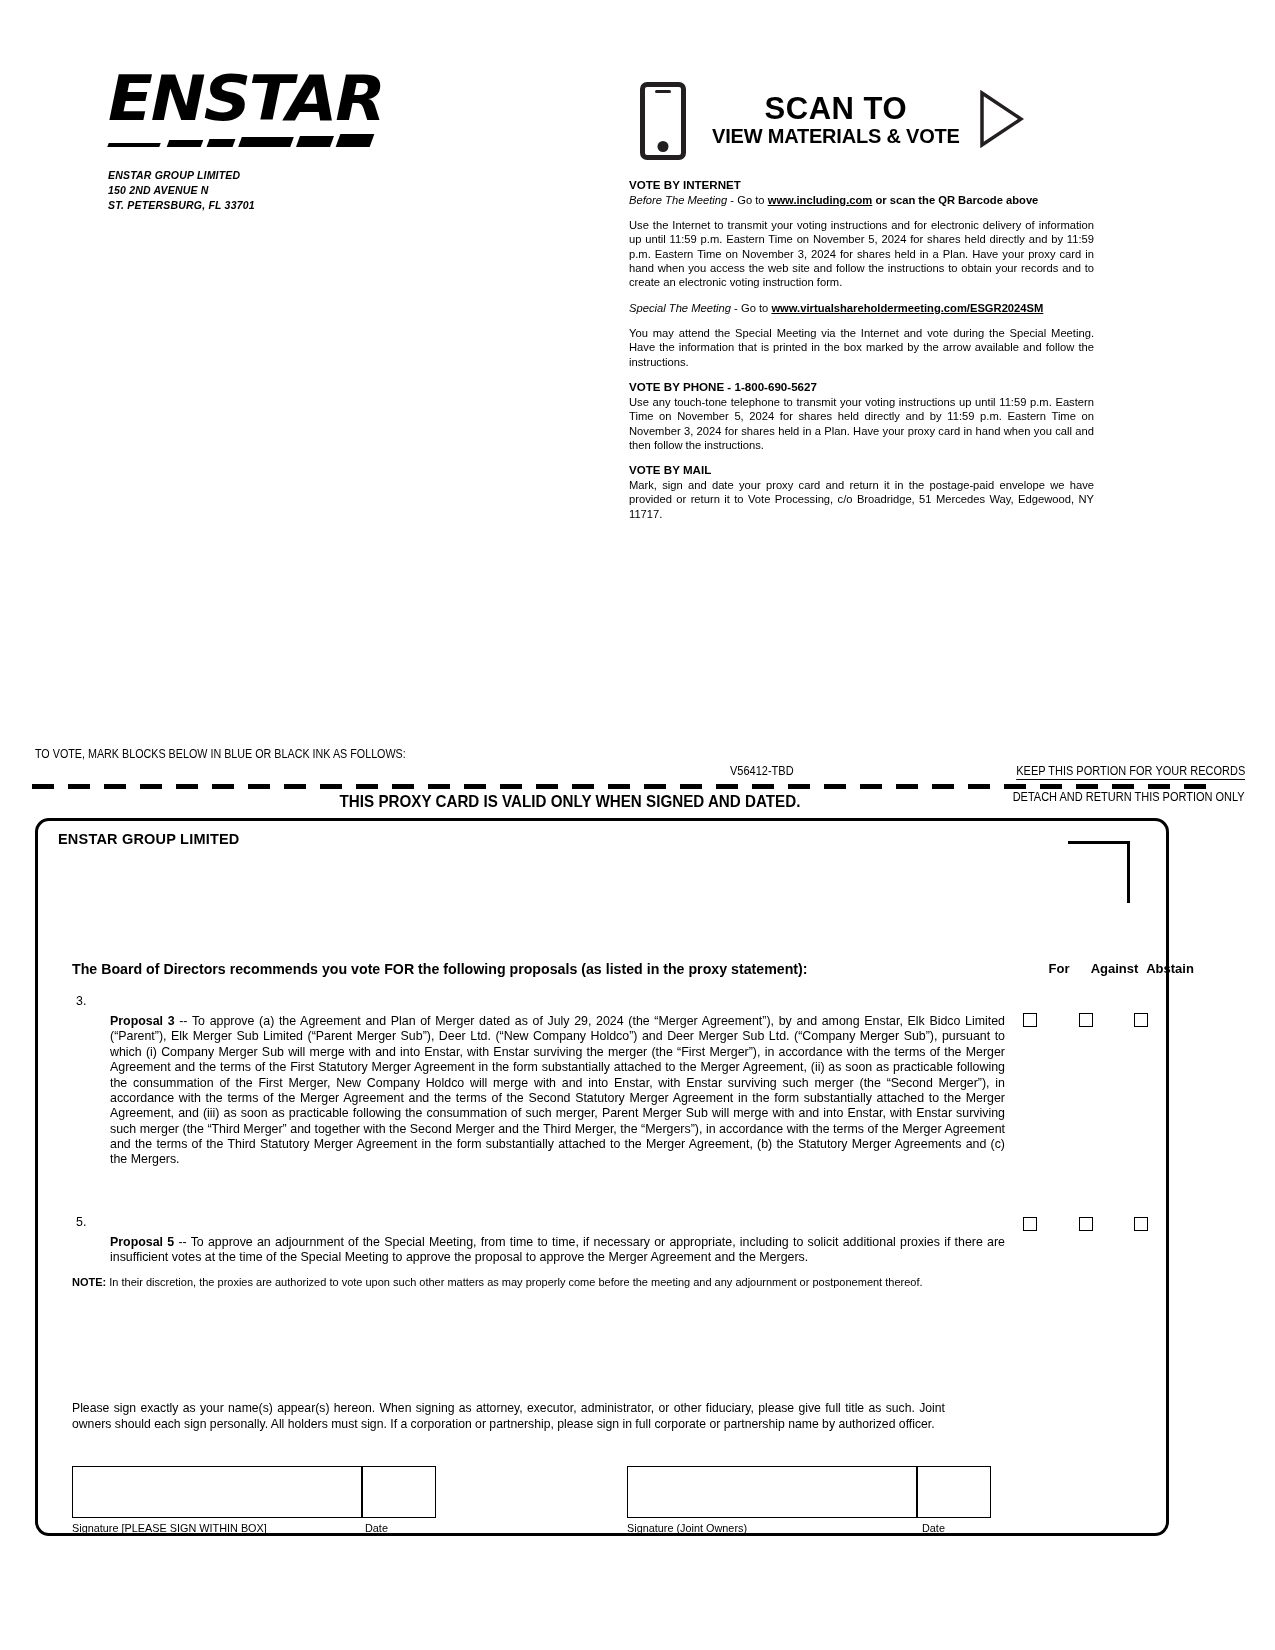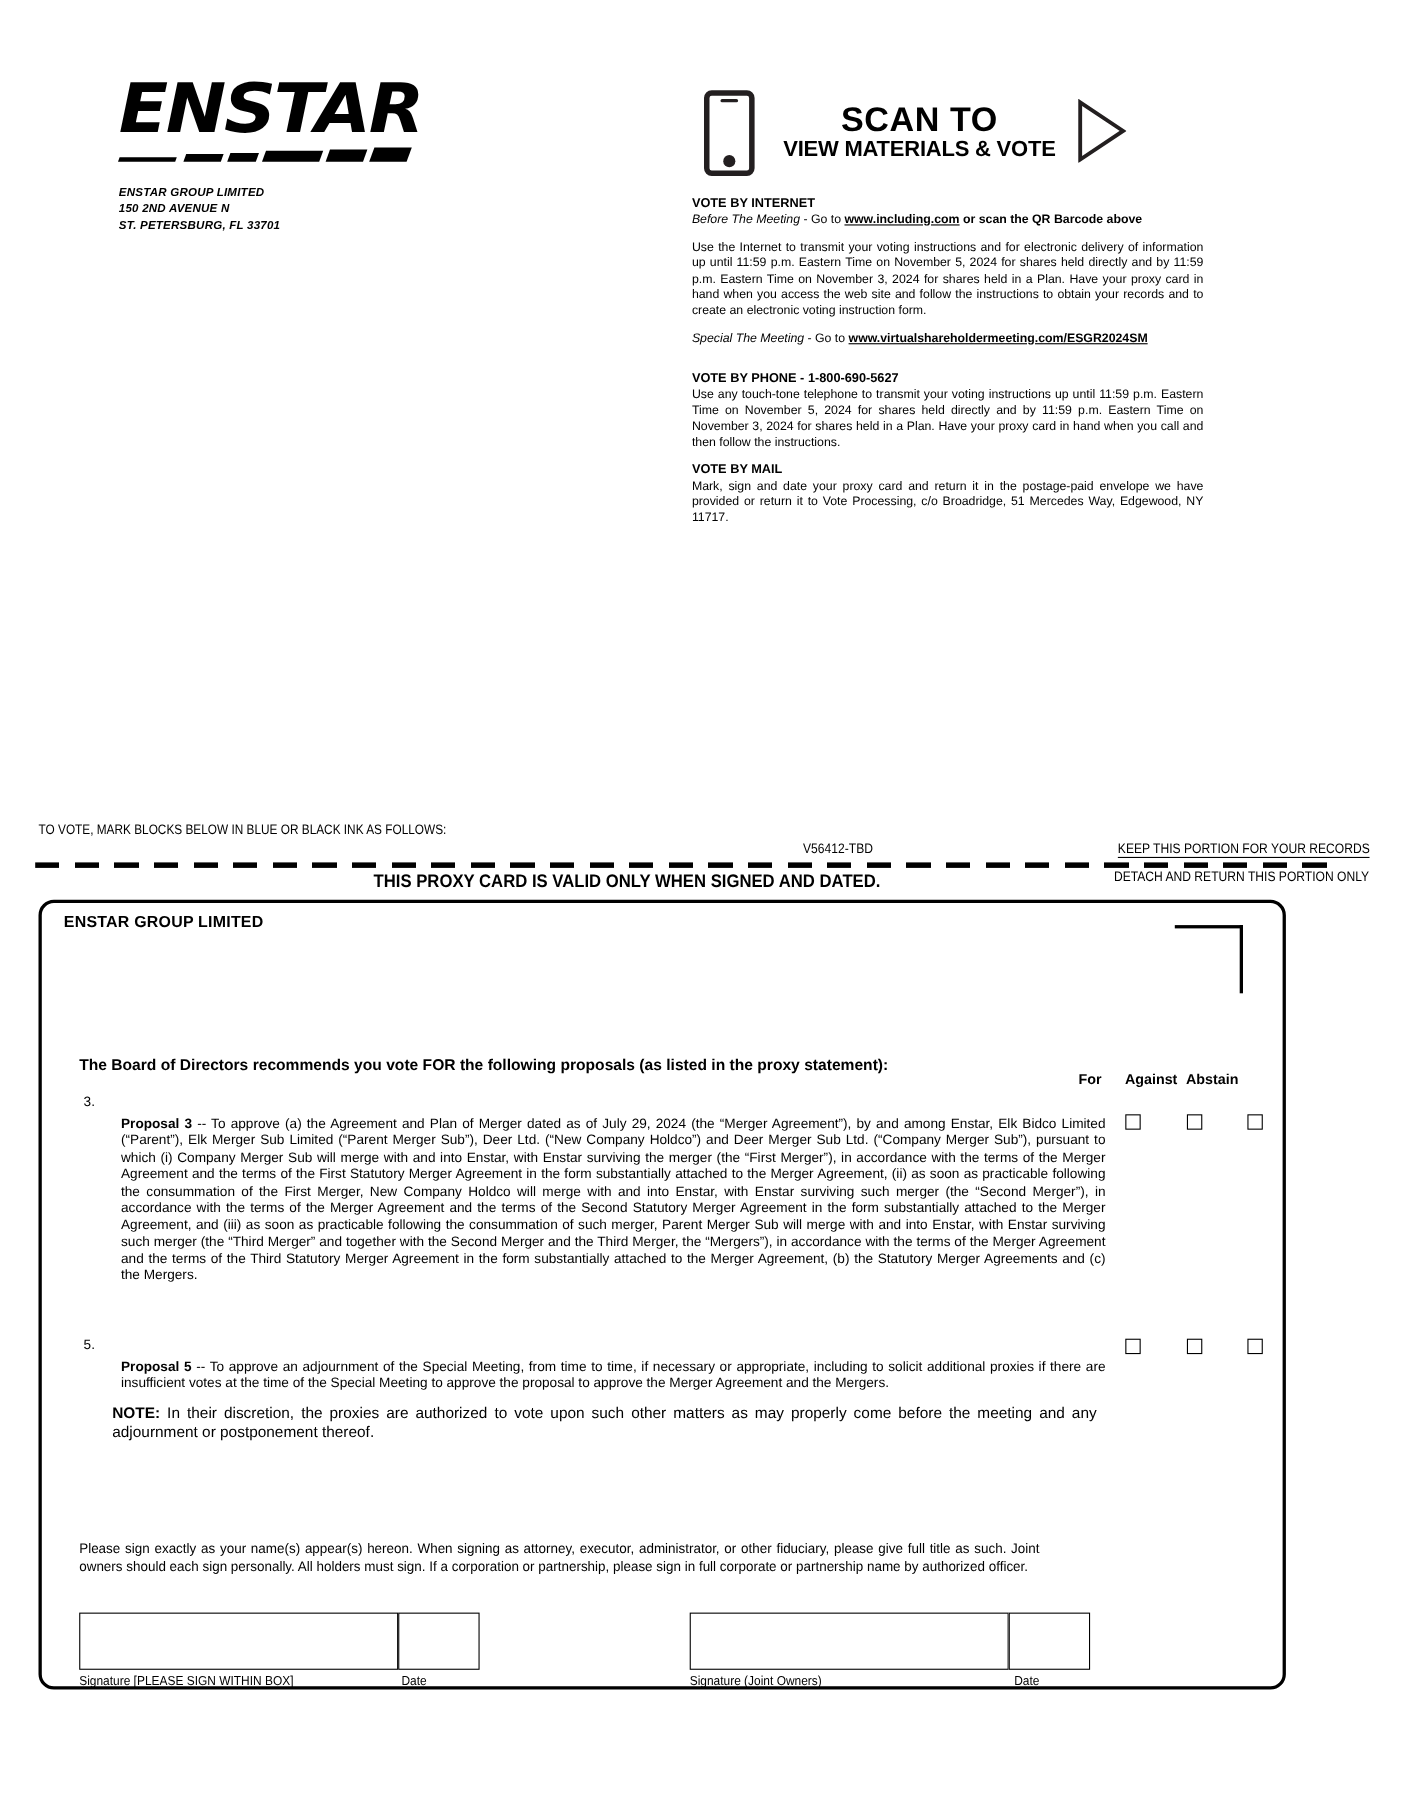--- a/index.html
+++ b/index.html
@@ -115,40 +115,40 @@
   .corner {
     position: absolute; right: 36px; top: 20px; width: 62px; height: 62px;
     border-top: 3.5px solid #000; border-right: 3.5px solid #000;
   }
 
   .rec {
     position: absolute; left: 34px; top: 140px; width: 870px;
     font-size: 14.2px; font-weight: bold;
   }
   .colhdrs {
-    position: absolute; left: 936px; top: 140px; width: 145px;
+    position: absolute; left: 1004px; top: 140px; width: 145px;
     display: flex; justify-content: space-between;
-    font-size: 13px; font-weight: bold; margin-top: 12px;
+    font-size: 13px; font-weight: bold;
   }
 
   .prop { position: absolute; display: flex; font-size: 12.4px; line-height: 1.24; }
   .prop .num { width: 38px; flex: none; padding-left: 4px; }
   .prop .body { width: 895px; text-align: justify; margin-top: 20px; }
   .prop .body b { font-weight: bold; }
 
   .boxes { position: absolute; left: 975px; width: 145px; display: flex; justify-content: space-between; }
   .chk {
     width: 14px; height: 14px; border: 1.4px solid #000; background: #fff;
     display: inline-block;
   }
   .boxcell { width: 34px; display: flex; justify-content: center; }
 
   .note {
     position: absolute; left: 34px; top: 455px; width: 895px;
-    font-size: 14px; line-height: 1.24; text-align: justify; margin-left: 30px;
+    font-size: 11px; line-height: 1.24; text-align: justify;
   }
   .note b { font-weight: bold; }
 
   .signtext {
     position: absolute; left: 34px; top: 580px; width: 900px;
     font-size: 12.6px; line-height: 1.26; text-align: justify;
     transform: scaleX(.97); transform-origin: left top;
   }
 
   .sigrow { position: absolute; top: 645px; left: 34px; width: 1070px; height: 52px; }
@@ -198,20 +198,21 @@
 </div>
 
 <div class="instr">
   <p class="hd">VOTE BY INTERNET</p>
   <p><span class="ital">Before The Meeting</span><span> - Go to </span><span class="lnk">www.including.com</span><b> or scan the QR Barcode above</b></p>
   <div class="gap"></div>
   <p>Use the Internet to transmit your voting instructions and for electronic delivery of information up until 11:59 p.m. Eastern Time on November 5, 2024 for shares held directly and by 11:59 p.m. Eastern Time on November 3, 2024 for shares held in a Plan. Have your proxy card in hand when you access the web site and follow the instructions to obtain your records and to create an electronic voting instruction form.</p>
   <div class="gap"></div>
   <p><span class="ital">Special The Meeting</span><span> - Go to </span><span class="lnk">www.virtualshareholdermeeting.com/ESGR2024SM</span></p>
   <div class="gap"></div>
+  <p>You may attend the Special Meeting via the Internet and vote during the Special Meeting. Have the information that is printed in the box marked by the arrow available and follow the instructions.</p>
   <div class="gap"></div>
   <p class="hd">VOTE BY PHONE - 1-800-690-5627</p>
   <p>Use any touch-tone telephone to transmit your voting instructions up until 11:59 p.m. Eastern Time on November 5, 2024 for shares held directly and by 11:59 p.m. Eastern Time on November 3, 2024 for shares held in a Plan. Have your proxy card in hand when you call and then follow the instructions.</p>
   <div class="gap"></div>
   <p class="hd">VOTE BY MAIL</p>
   <p>Mark, sign and date your proxy card and return it in the postage-paid envelope we have provided or return it to Vote Processing, c/o Broadridge, 51 Mercedes Way, Edgewood, NY 11717.</p>
 </div>
 
 <div class="tovote">TO VOTE, MARK BLOCKS BELOW IN BLUE OR BLACK INK AS FOLLOWS:</div>
 <div class="ctrl">V56412-TBD</div>

